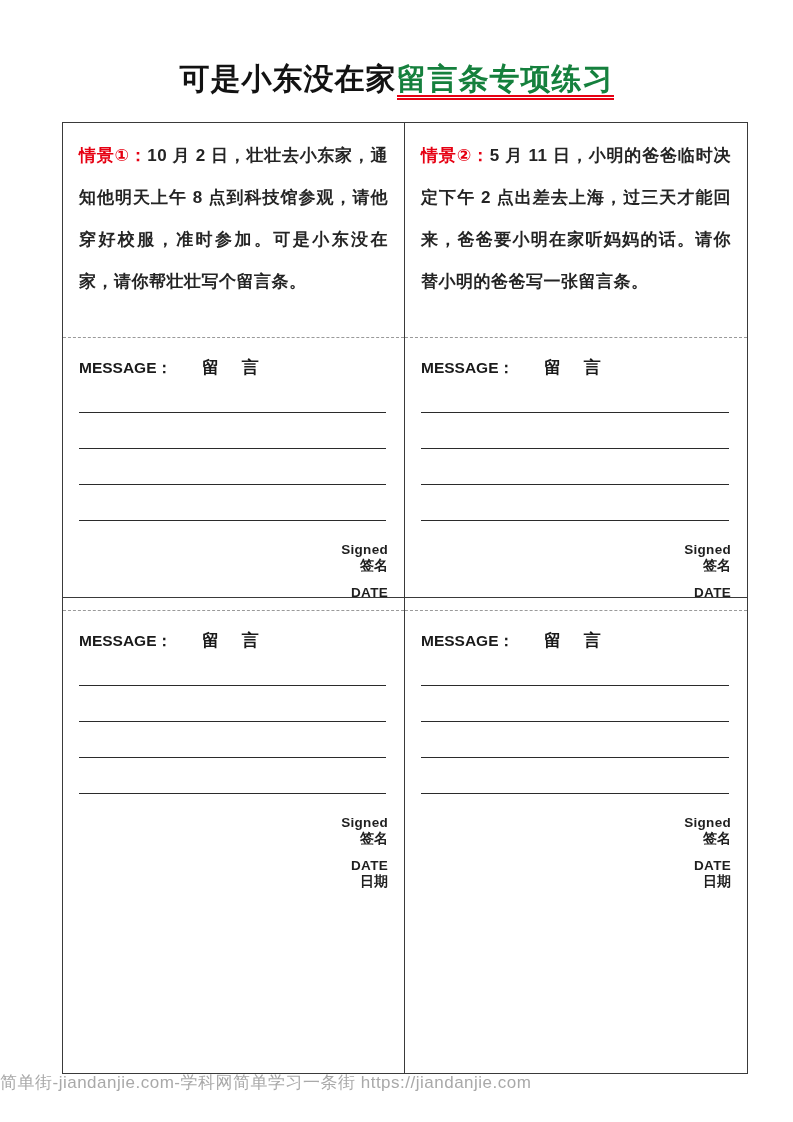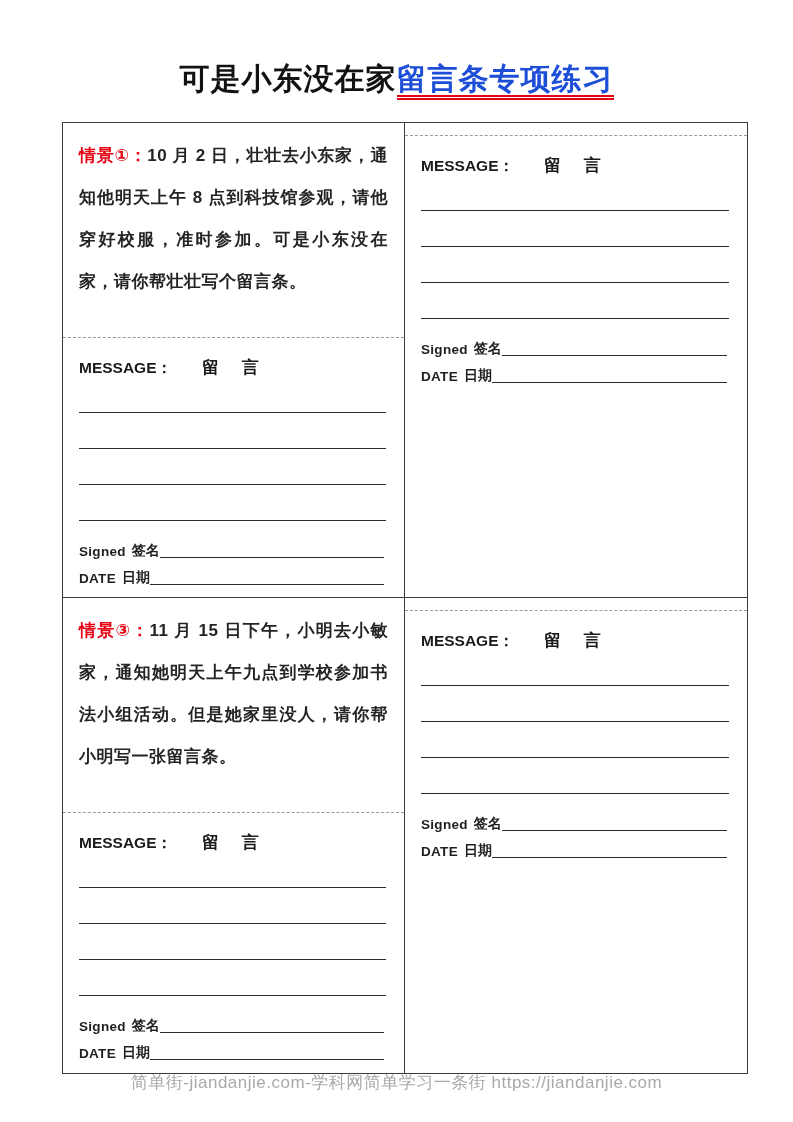--- a/index.html
+++ b/index.html
@@ -22,21 +22,21 @@
   h1.title {
     margin: 0;
     text-align: center;
     font-size: 30px;
     font-weight: 800;
     letter-spacing: 1px;
     line-height: 38px;
     color: #121212;
   }
   h1.title .hl {
-    color: #1d4ed8;
+    color: #15803d;
     border-bottom: 5px double #e60012;
     padding-bottom: 0px;
   }
   
   .sheet {
     margin: 24px 22px 0 62px;
     width: 686px;
     box-sizing: border-box;
     border: 1.5px solid #3a3a3a;
     display: grid;
@@ -87,37 +87,38 @@
   }
   .write-line {
     height: 35px;
     border-bottom: 1.5px solid #2b2b2b;
     margin-right: 2px;
   }
   .write-line.first { height: 32px; }
   
   .sig-row {
     display: flex;
-    align-items: center;
+    align-items: flex-end;
     margin-top: 21px;
     font-weight: 800;
+    flex-direction: column;
   }
   .sig-row.date { margin-top: 9px; }
   .sig-row .en { font-size: 13.5px; letter-spacing: 0.3px; }
   .sig-row .zh { font-size: 14px; margin-left: 6px; font-weight: 700; }
   .fill-line {
     flex: 1;
     border-bottom: 1.5px solid #2b2b2b;
     height: 13px;
     margin-right: 4px;
   }
   
   .footer {
     margin-top: -3px;
-    text-align: center;
+    text-align: left;
     font-size: 17px;
     color: #a9a9a9;
     letter-spacing: 0.5px;
   }
 </style>
 </head>
 <body>
 
 <div class="page">
 
@@ -139,40 +140,40 @@
         <span class="fill-line"></span>
         </div>
       <div class="sig-row date">
           <span class="en">DATE</span>
           <span class="zh">日期</span>
         <span class="fill-line"></span>
         </div>
     </div>
 
     <div class="cell row-top">
+      <p class="scenario"><span class="tag">情景②：</span><span>5 月 11 日，小明的爸爸临时决定下午 2 点出差去上海，过三天才能回来，爸爸要小明在家听妈妈的话。请你替小明的爸爸写一张留言条。</span></p>
       <hr class="dashed-divider">
       <div class="msg-label"><span class="en">MESSAGE：</span><span class="zh">留 言</span></div>
       <div class="write-line first"></div>
       <div class="write-line"></div>
       <div class="write-line"></div>
       <div class="write-line"></div>
       <div class="sig-row">
           <span class="en">Signed</span>
           <span class="zh">签名</span>
         <span class="fill-line"></span>
         </div>
       <div class="sig-row date">
           <span class="en">DATE</span>
           <span class="zh">日期</span>
         <span class="fill-line"></span>
         </div>
     </div>
 
     <div class="cell col-left">
-      <p class="scenario"><span class="tag">情景③：</span><span>11 月 15 日下午，小明去小敏家，通知她明天上午九点到学校参加书法小组活动。但是她家里没人，请你帮小明写一张留言条。</span></p>
       <hr class="dashed-divider">
       <div class="msg-label"><span class="en">MESSAGE：</span><span class="zh">留 言</span></div>
       <div class="write-line first"></div>
       <div class="write-line"></div>
       <div class="write-line"></div>
       <div class="write-line"></div>
       <div class="sig-row">
           <span class="en">Signed</span>
           <span class="zh">签名</span>
         <span class="fill-line"></span>

